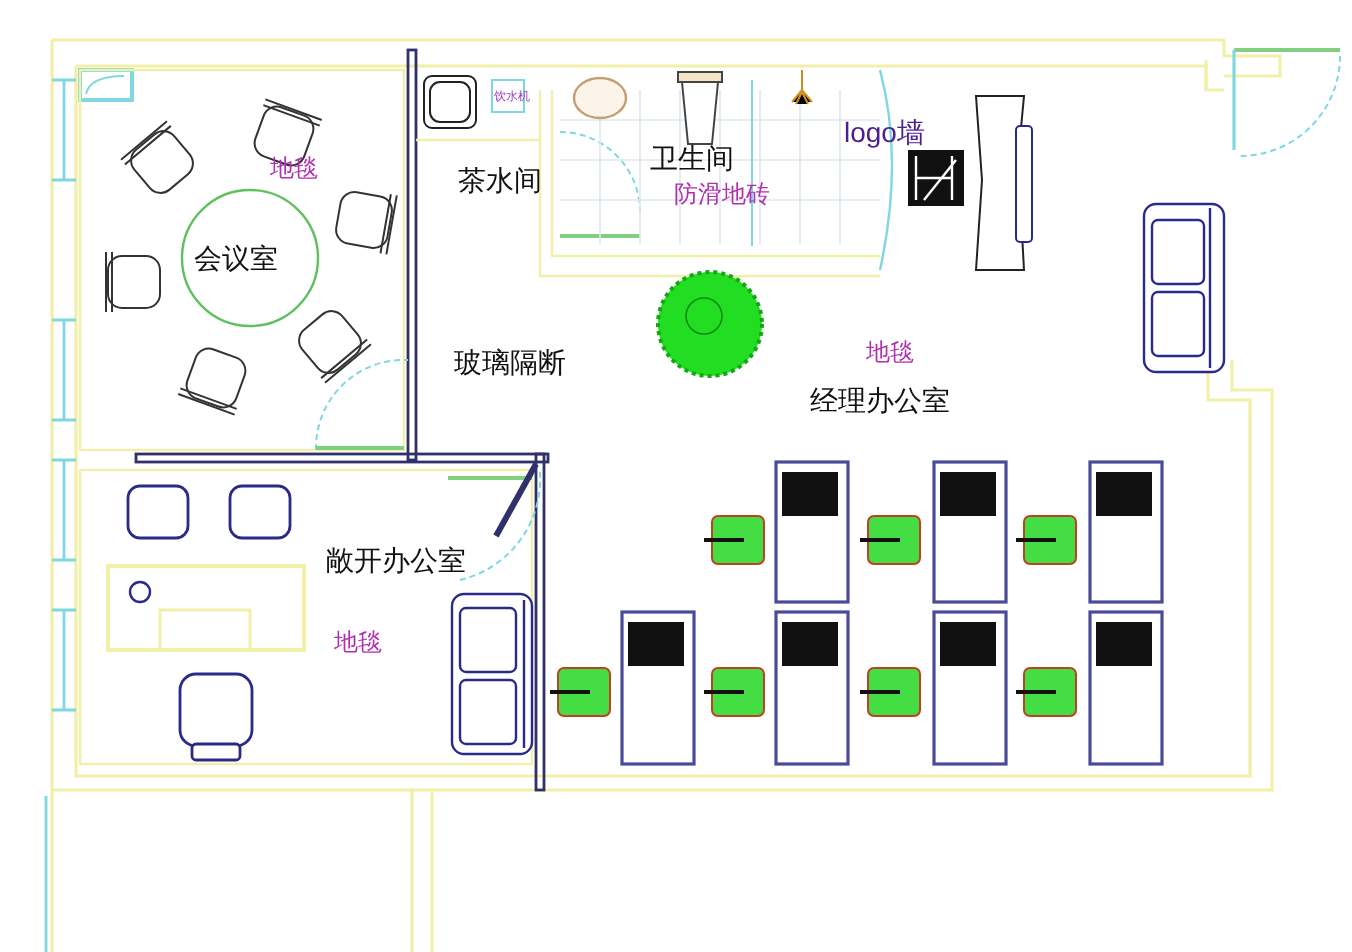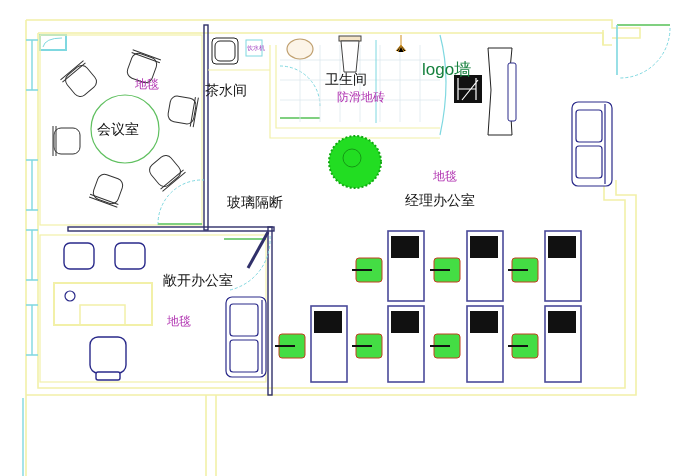--- a/index.html
+++ b/index.html
@@ -3,21 +3,21 @@
   <meta charset="utf-8">
   <style>
     html, body { margin: 0; padding: 0; background: #ffffff; }
     body { width: 676px; height: 476px; position: relative; overflow: hidden;
            font-family: "DejaVu Sans", sans-serif; }
     svg { position: absolute; left: 0; top: 0; }
     .lbl { position: absolute; white-space: nowrap; font-family: "DejaVu Serif", serif; }
     .room { font-size: 14px; color: #111; }
     .carpet { font-size: 12px; color: #b030b0; }
     .small-purple { font-size: 6px; color: #a040c0; }
-    .logo { font-size: 17px; color: #15803d; font-family: "Liberation Sans", sans-serif; }
+    .logo { font-size: 14px; color: #4c1d95; font-family: "Liberation Sans", sans-serif; }
   </style>
 </head>
 <body>
 
 <svg width="676" height="476" viewBox="0 0 676 476">
 
   <g fill="none" stroke="#f2f0a8" stroke-width="1.6">
     <path d="M26 20 H612 V28 H640 V38 H612"></path>
     <path d="M38 33 H603 V45 H612"></path>
     <path d="M26 20 V476"></path>
@@ -180,22 +180,22 @@
     <rect x="434" y="334" width="26" height="24" rx="3"></rect>
     <rect x="512" y="334" width="26" height="24" rx="3"></rect>
   </g>
   <g stroke="#111" stroke-width="2">
     <path d="M352 270 H372 M430 270 H450 M508 270 H528 M275 346 H295 M352 346 H372 M430 346 H450 M508 346 H528"></path>
   </g>
 </svg>
 
 <div class="lbl room" style="left:97px;top:121px">会议室</div>
 <div class="lbl carpet" style="left:135px;top:76px">地毯</div>
-<div class="lbl room" style="left:205px;top:82px">茶水间</div>
+<div class="lbl room" style="left:229px;top:82px">茶水间</div>
 <div class="lbl small-purple" style="left:247px;top:44px">饮水机</div>
 <div class="lbl room" style="left:325px;top:71px">卫生间</div>
 <div class="lbl carpet" style="left:337px;top:89px">防滑地砖</div>
 <div class="lbl logo" style="left:422px;top:58px">logo墙</div>
 <div class="lbl carpet" style="left:433px;top:168px">地毯</div>
 <div class="lbl room" style="left:405px;top:192px">经理办公室</div>
-<div class="lbl room" style="left:227px;top:194px">玻璃隔断</div>
+<div class="lbl room" style="left:227px;top:173px">玻璃隔断</div>
 <div class="lbl room" style="left:163px;top:272px">敞开办公室</div>
 <div class="lbl carpet" style="left:167px;top:313px">地毯</div>
 
 </body></html>

